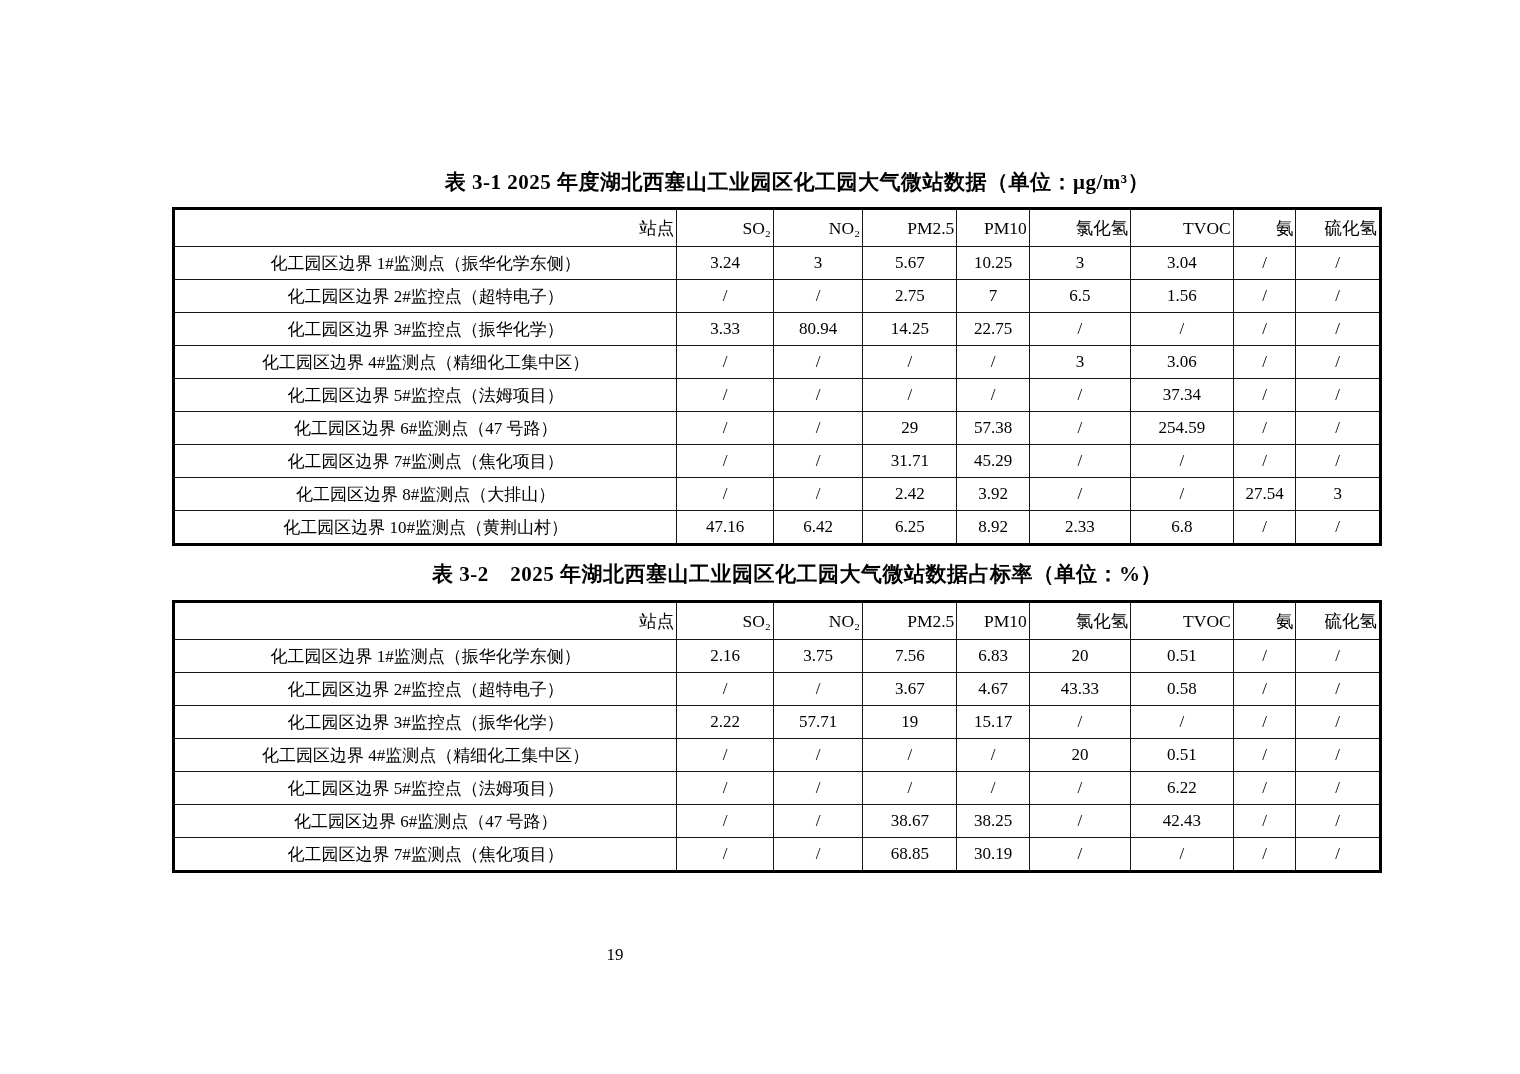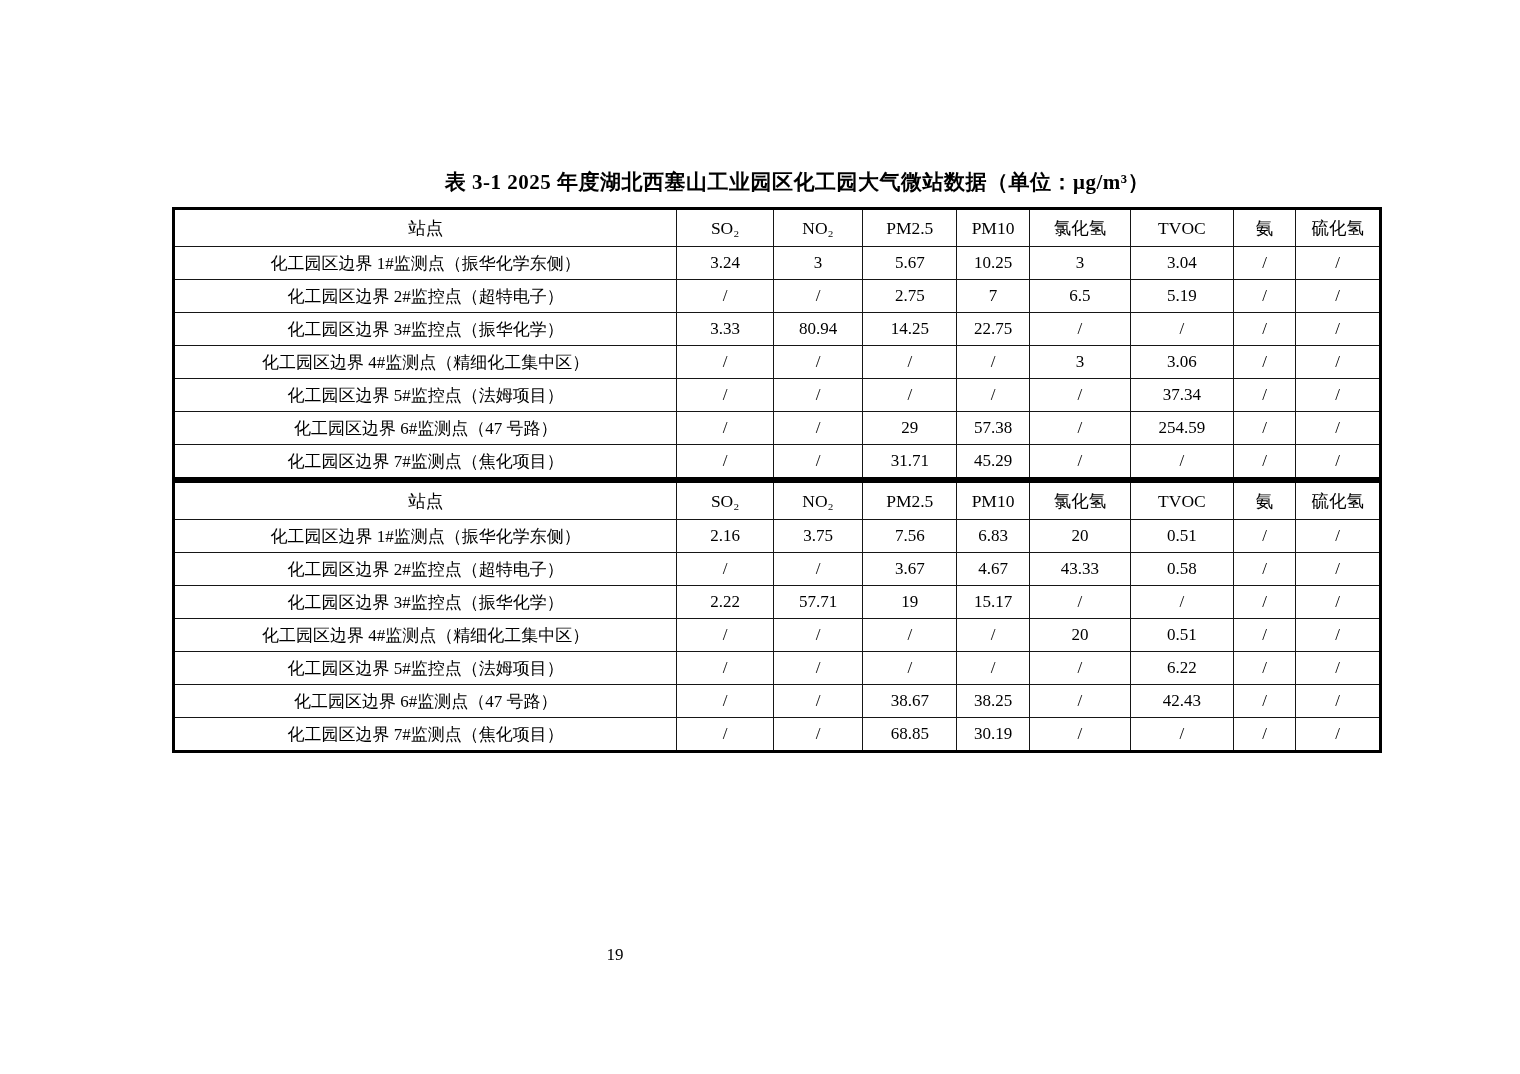--- a/index.html
+++ b/index.html
@@ -47,20 +47,21 @@
     vertical-align: middle;
     font-size: 17px;
     font-weight: normal;
     padding: 0 2px;
     overflow: hidden;
     white-space: nowrap;
   }
   table.data-table th {
     height: 36px;
     font-size: 17.5px;
+    text-align: right;
   }
   table.data-table td {
     height: 32px;
   }
   col.c0 { width: 41.7%; }
   col.c1 { width: 8.0%; }
   col.c2 { width: 7.4%; }
   col.c3 { width: 7.8%; }
   col.c4 { width: 6.0%; }
   col.c5 { width: 8.4%; }
@@ -121,21 +122,21 @@
           <td>/</td>
           <td>/</td>
         </tr>
         <tr>
           <td>化工园区边界 2#监控点（超特电子）</td>
           <td>/</td>
           <td>/</td>
           <td>2.75</td>
           <td>7</td>
           <td>6.5</td>
-          <td>5.19</td>
+          <td>1.56</td>
           <td>/</td>
           <td>/</td>
         </tr>
         <tr>
           <td>化工园区边界 3#监控点（振华化学）</td>
           <td>3.33</td>
           <td>80.94</td>
           <td>14.25</td>
           <td>22.75</td>
           <td>/</td>
@@ -180,23 +181,46 @@
           <td>化工园区边界 7#监测点（焦化项目）</td>
           <td>/</td>
           <td>/</td>
           <td>31.71</td>
           <td>45.29</td>
           <td>/</td>
           <td>/</td>
           <td>/</td>
           <td>/</td>
         </tr>
+        <tr>
+          <td>化工园区边界 8#监测点（大排山）</td>
+          <td>/</td>
+          <td>/</td>
+          <td>2.42</td>
+          <td>3.92</td>
+          <td>/</td>
+          <td>/</td>
+          <td>27.54</td>
+          <td>3</td>
+        </tr>
+        <tr>
+          <td>化工园区边界 10#监测点（黄荆山村）</td>
+          <td>47.16</td>
+          <td>6.42</td>
+          <td>6.25</td>
+          <td>8.92</td>
+          <td>2.33</td>
+          <td>6.8</td>
+          <td>/</td>
+          <td>/</td>
+        </tr>
       </tbody>
   </table>
 
+  <h2 class="tbl-title second">表 3-2　2025 年湖北西塞山工业园区化工园大气微站数据占标率（单位：%）</h2>
 
   <table class="data-table" data-table="table2">
     <colgroup>
       <col class="c0">
         <col class="c1">
         <col class="c2">
         <col class="c3">
         <col class="c4">
       <col class="c5">
         <col class="c6">

